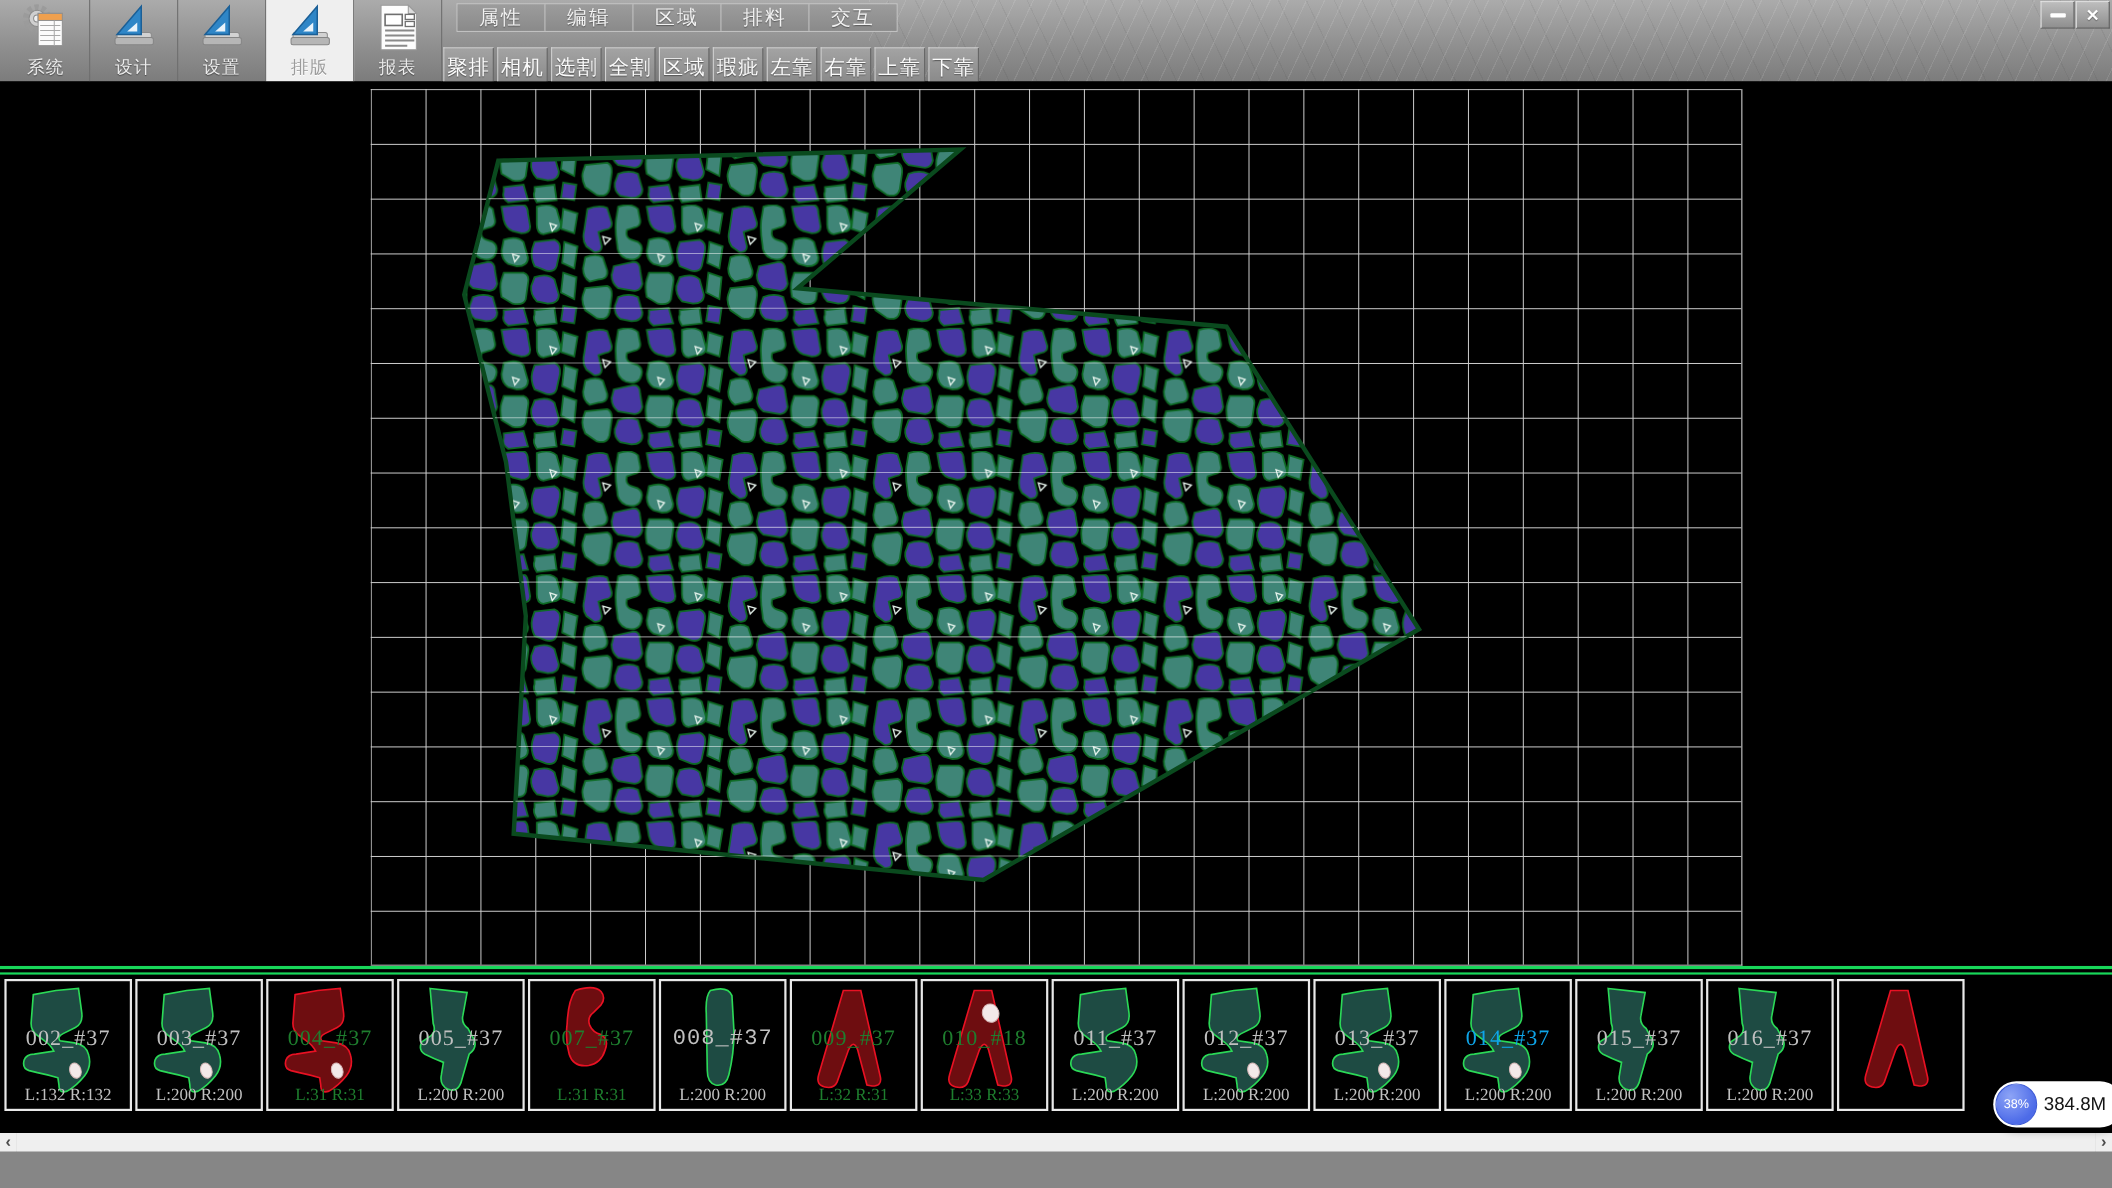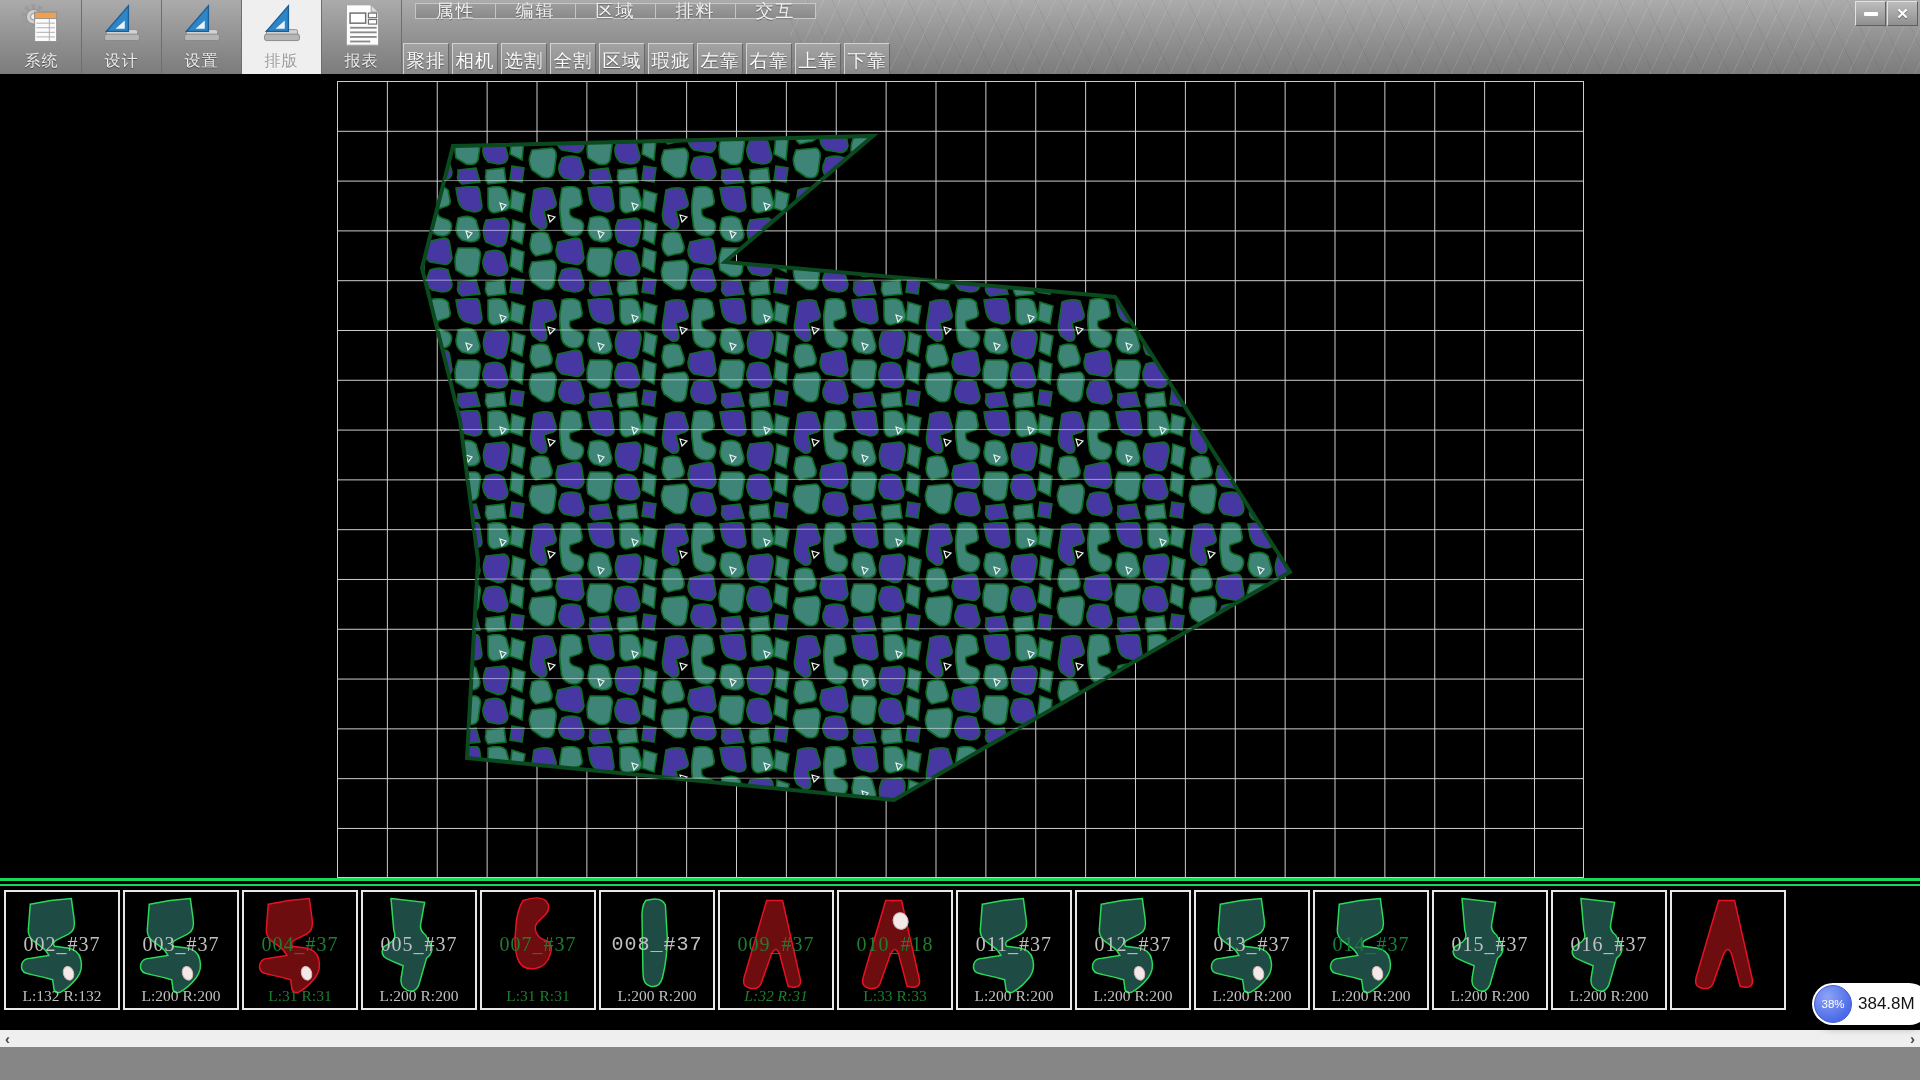--- a/index.html
+++ b/index.html
@@ -13,21 +13,21 @@
           background:repeating-linear-gradient(115deg,rgba(255,255,255,.10) 0 1px,rgba(0,0,0,0) 1px 15px),
                      repeating-linear-gradient(65deg,rgba(0,0,0,.05) 0 1px,rgba(0,0,0,0) 1px 23px);}
   .main-buttons{position:absolute;left:2px;top:0;height:74px;display:flex;}
   .main-btn{width:79px;height:74px;border-right:1px solid #6e6e6e;display:flex;flex-direction:column;
             align-items:center;justify-content:flex-start;cursor:default;}
   .main-btn .icn{width:44px;height:44px;margin-top:3px;}
   .main-btn .lbl{font-size:16px;color:#ececec;text-shadow:0 1px 1px rgba(0,0,0,.45);margin-top:4px;letter-spacing:1px;}
   .main-btn.selected{background:#efefef;}
   .main-btn.selected .lbl{color:#9c9c9c;text-shadow:0 1px 0 #fff;}
 
-  .menu-row{position:absolute;left:415px;top:3px;height:16px;display:flex;
+  .menu-row{position:absolute;left:415px;top:3px;height:26px;display:flex;
             border:1px solid #c6c6c6;box-sizing:border-box;}
   .menu-btn{width:79px;height:100%;display:flex;align-items:center;justify-content:center;
             color:#f2f2f2;font-size:18px;letter-spacing:2px;border-right:1px solid #c6c6c6;
             background:linear-gradient(#9c9c9c,#8a8a8a);text-shadow:0 1px 1px rgba(0,0,0,.4);cursor:default;}
   .menu-btn:last-child{border-right:none;}
 
   .action-row{position:absolute;left:403px;top:37px;height:47px;display:flex;gap:3px;align-items:center;}
   .action-btn{width:46px;height:36px;display:flex;align-items:center;justify-content:center;
               color:#fbfbfb;font-size:18.5px;letter-spacing:1px;
               background:linear-gradient(#a3a3a3,#878787);
@@ -279,21 +279,21 @@
             <path d="M38,8 Q55,3 59,13 L61,48 Q61,70 56,90 Q53,102 43,100 Q35,98 35,86 L34,30 Q33,14 38,8 Z" fill="#1E4B43" stroke="#2BD957" stroke-width="1.6"></path>
           </svg>
           <div class="t-label" style="color: rgb(192, 192, 192); font-family: Liberation Mono, monospace;">008_#37</div>
           <div class="t-lr" style="color: rgb(192, 192, 192);">L:200 R:200</div>
         </div>
         <div class="thumb">
           <svg viewBox="0 0 100 120">
             <path d="M40,8 L57,8 L76,92 Q78,101 68,101 L63,100 L54,66 Q50,55 45,66 L34,97 Q31,104 22,102 Q13,100 16,90 Z" fill="#6E0D10" stroke="#E81123" stroke-width="1.6"></path>
           </svg>
           <div class="t-label" style="color: rgb(30, 126, 46);">009_#37</div>
-          <div class="t-lr" style="color: rgb(30, 126, 46); font-style: italic;">L:32 R:31</div>
+          <div class="t-lr" style="color: rgb(30, 126, 46);">L:32 R:31</div>
         </div>
         <div class="thumb">
           <svg viewBox="0 0 100 120">
             <path d="M40,8 L57,8 L76,92 Q78,101 68,101 L63,100 L54,66 Q50,55 45,66 L34,97 Q31,104 22,102 Q13,100 16,90 Z" fill="#6E0D10" stroke="#E81123" stroke-width="1.6"></path>
             <ellipse cx="56" cy="30" rx="8" ry="9" fill="#f3e9e9" stroke="#d8b8b8" stroke-width="1" transform="rotate(-18 56 30)"></ellipse>
           </svg>
           <div class="t-label" style="color: rgb(30, 126, 46);">010_#18</div>
           <div class="t-lr" style="color: rgb(30, 126, 46);">L:33 R:33</div>
         </div>
         <div class="thumb">
@@ -317,21 +317,21 @@
             <ellipse cx="57" cy="86" rx="5.5" ry="7.5" fill="#f3e9e9" stroke="#d8b8b8" stroke-width="1" transform="rotate(-18 57 86)"></ellipse>
           </svg>
           <div class="t-label" style="color: rgb(192, 192, 192);">013_#37</div>
           <div class="t-lr" style="color: rgb(192, 192, 192);">L:200 R:200</div>
         </div>
         <div class="thumb">
           <svg viewBox="0 0 100 120">
             <path d="M16,12 L38,8 L60,6 L63,28 Q65,40 57,44 L45,50 Q39,53 42,57 L56,59 Q68,61 70,71 Q73,82 66,91 Q58,101 49,106 Q41,109 41,100 L40,93 Q30,90 20,88 L12,86 Q5,84 7,76 Q9,70 17,70 L36,67 Q33,61 27,57 L19,51 Q13,46 14,38 Z" fill="#1E4B43" stroke="#2BD957" stroke-width="1.6"></path>
             <ellipse cx="57" cy="86" rx="5.5" ry="7.5" fill="#f3e9e9" stroke="#d8b8b8" stroke-width="1" transform="rotate(-18 57 86)"></ellipse>
           </svg>
-          <div class="t-label" style="color: #15803d;">014_#37</div>
+          <div class="t-label" style="color: #0ea5e9;">014_#37</div>
           <div class="t-lr" style="color: rgb(192, 192, 192);">L:200 R:200</div>
         </div>
         <div class="thumb">
           <svg viewBox="0 0 100 120">
             <path d="M20,6 L56,10 L52,32 Q50,40 57,45 L63,56 Q66,64 58,70 L50,98 Q46,108 37,104 Q29,100 31,90 L33,78 Q23,74 15,70 Q8,66 12,58 L21,52 Q26,48 23,40 Z" fill="#1E4B43" stroke="#2BD957" stroke-width="1.6"></path>
           </svg>
           <div class="t-label" style="color: rgb(192, 192, 192);">015_#37</div>
           <div class="t-lr" style="color: rgb(192, 192, 192);">L:200 R:200</div>
         </div>
         <div class="thumb">

